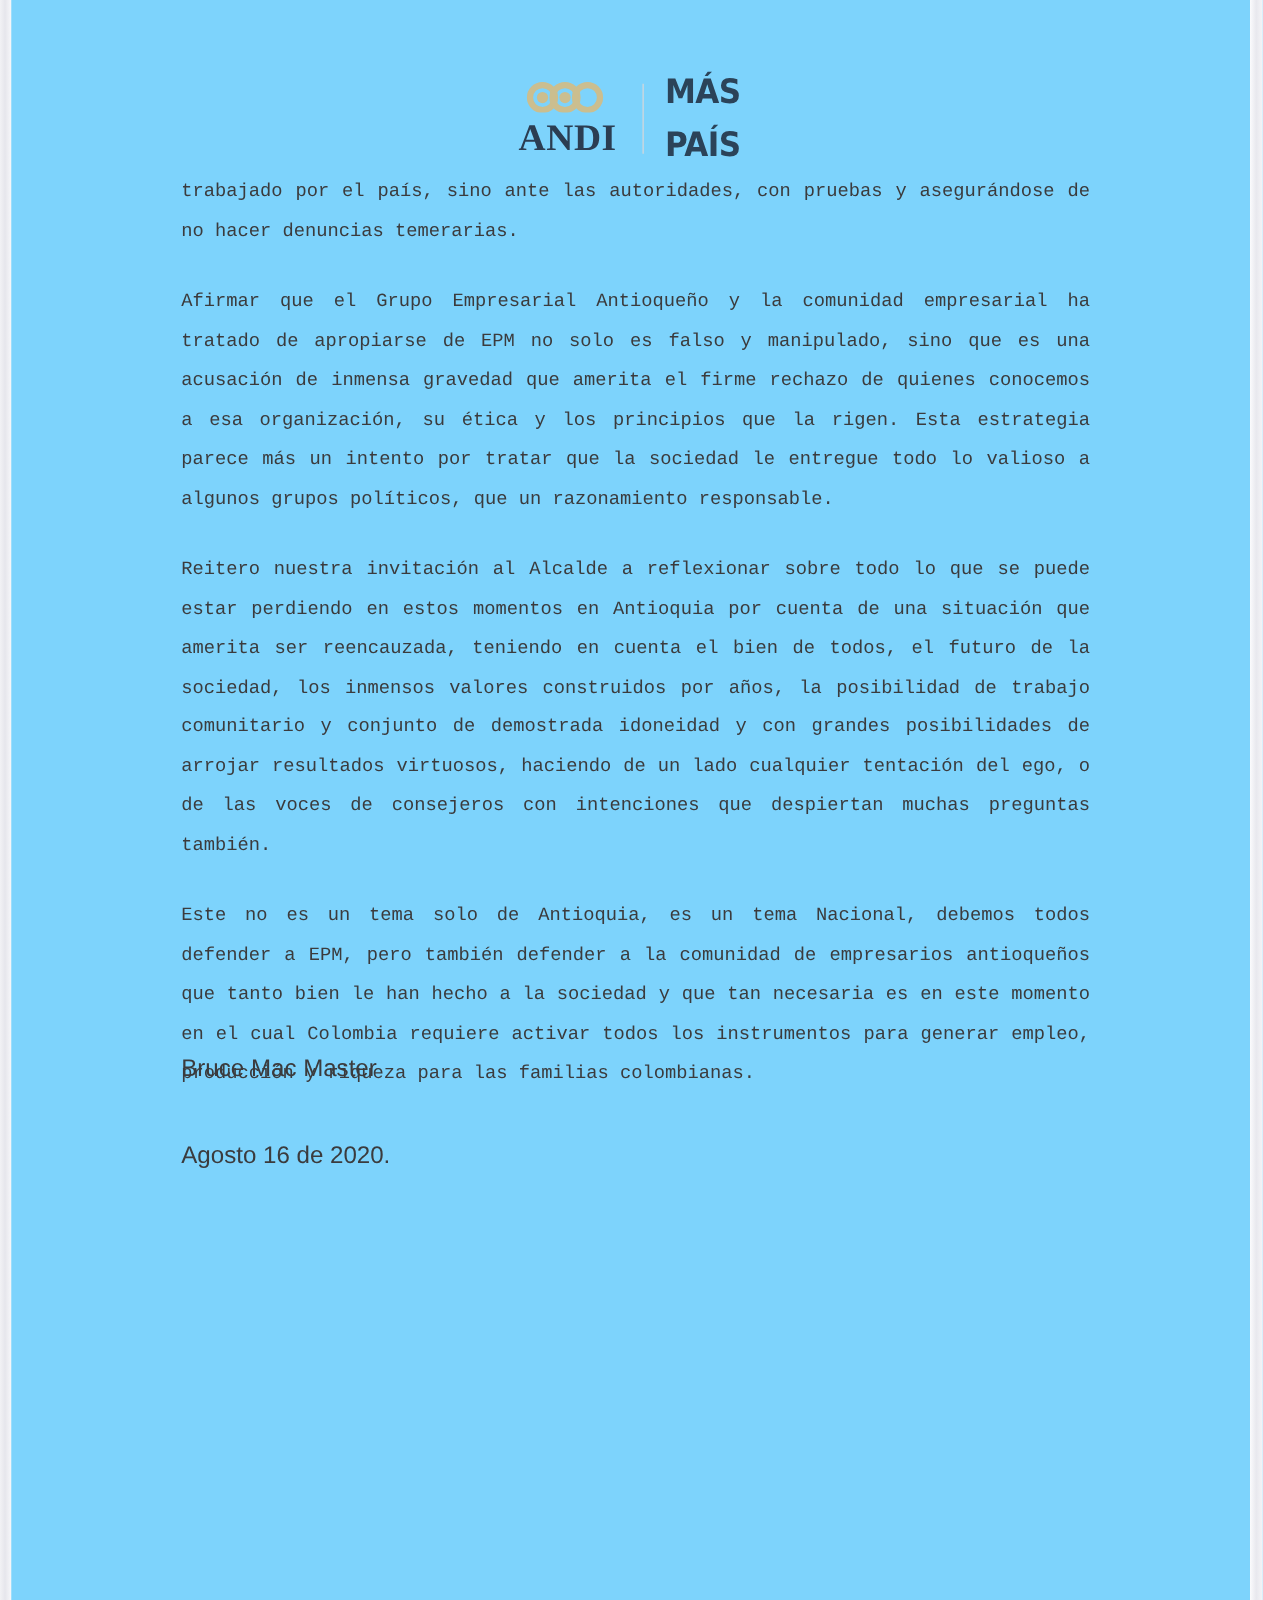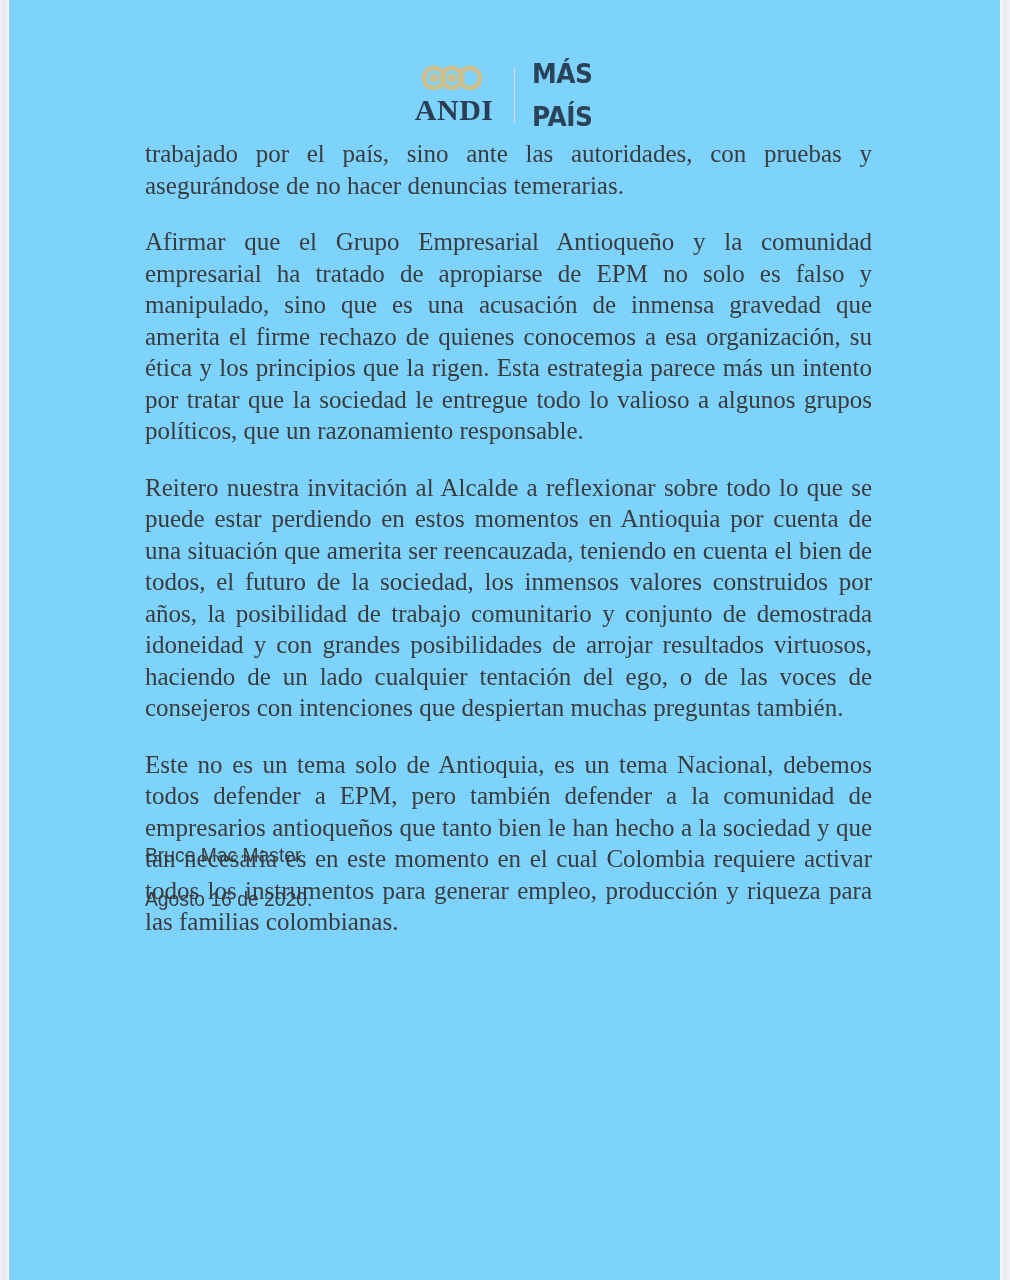--- a/index.html
+++ b/index.html
@@ -103,22 +103,22 @@
   }
 
   
   .letter-body {
     position: absolute;
     left: 136px;
     top: 138px;
     width: 727px;
   }
   .letter-paragraph {
-    font-family: Liberation Serif, serif;
-    font-size: 25px;
+    font-family: Liberation Mono, monospace;
+    font-size: 15px;
     line-height: 31.5px;
     color: #3b3b3d;
     text-align: justify;
     text-justify: inter-word;
     margin: 0 0 25px 0;
     hyphens: none;
   }
   .letter-paragraph.last {
     margin-bottom: 12px;
   }
@@ -132,21 +132,21 @@
   .signature-name,
   .signature-date {
     font-family: "Liberation Sans", sans-serif;
     font-size: 19.3px;
     line-height: 31.5px;
     color: #3b3b3d;
     text-align: left;
     margin: 0;
   }
   .signature-date {
-    margin-top: 12px;
+    margin-top: 37px;
   }
 </style>
 </head>
 <body>
 
 <div class="scan-frame">
 
   <div class="edge-strip-left"></div>
   <div class="edge-strip-right"></div>
 

